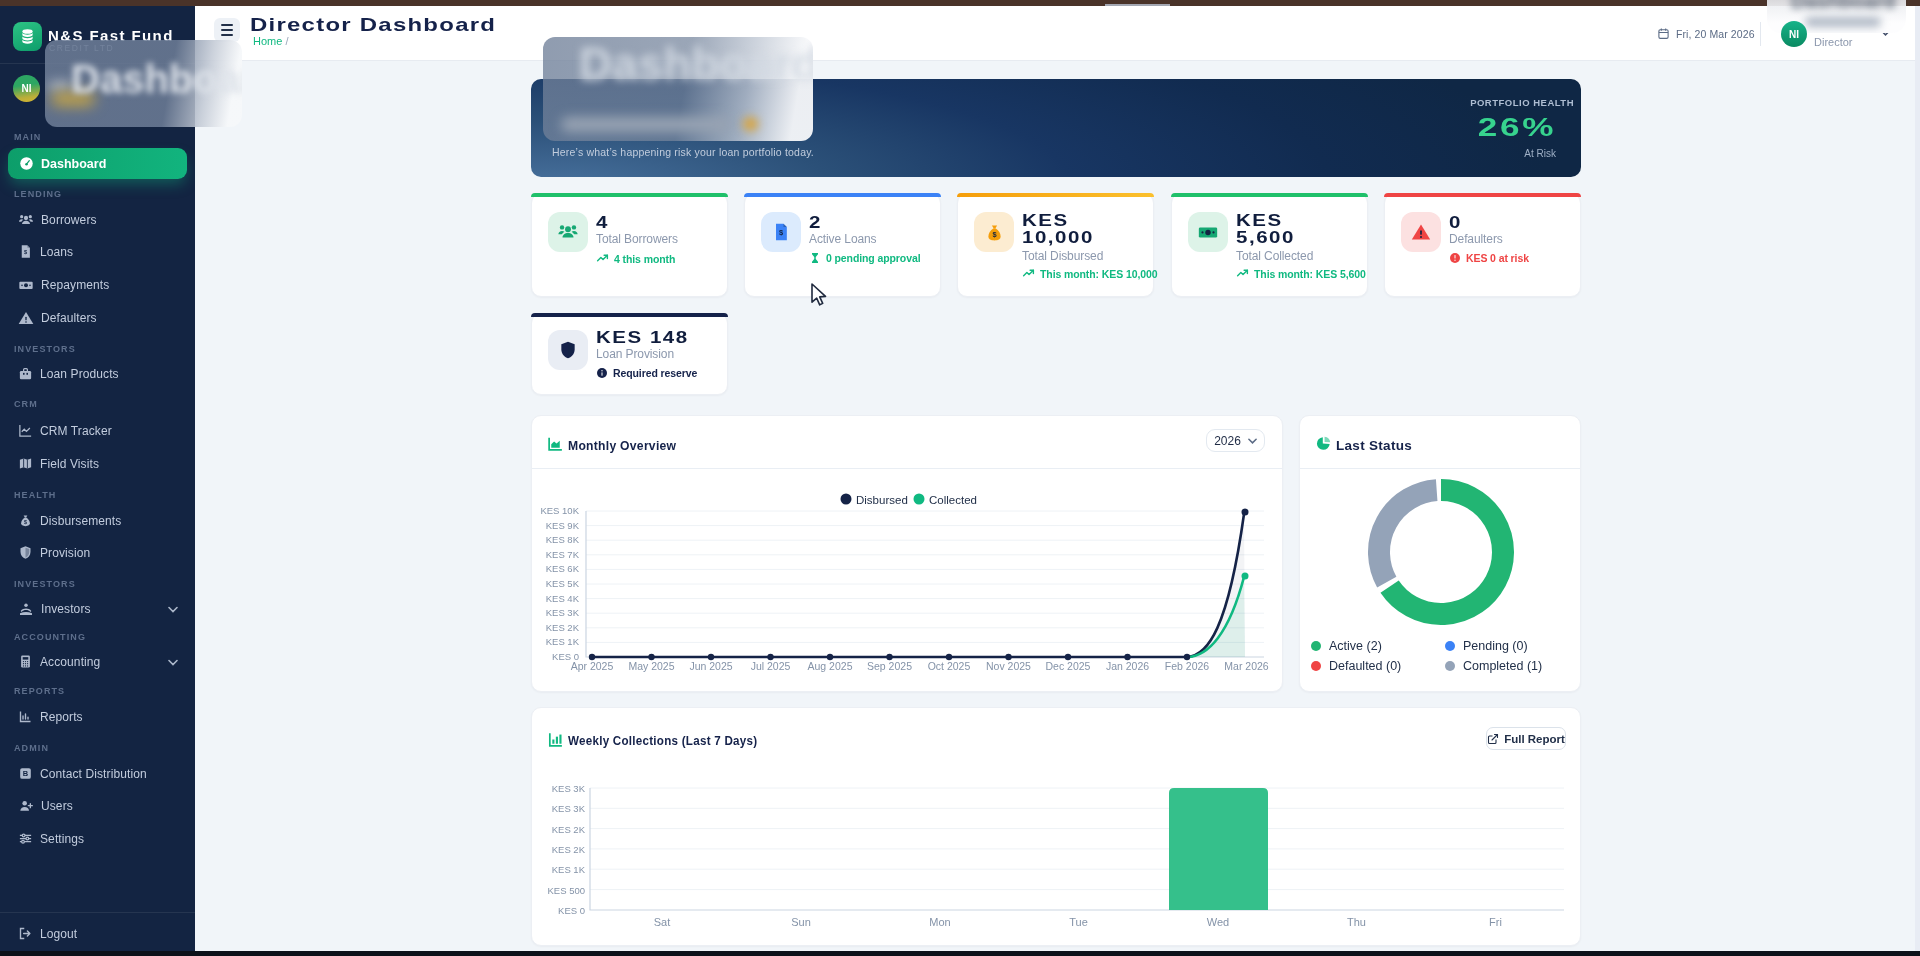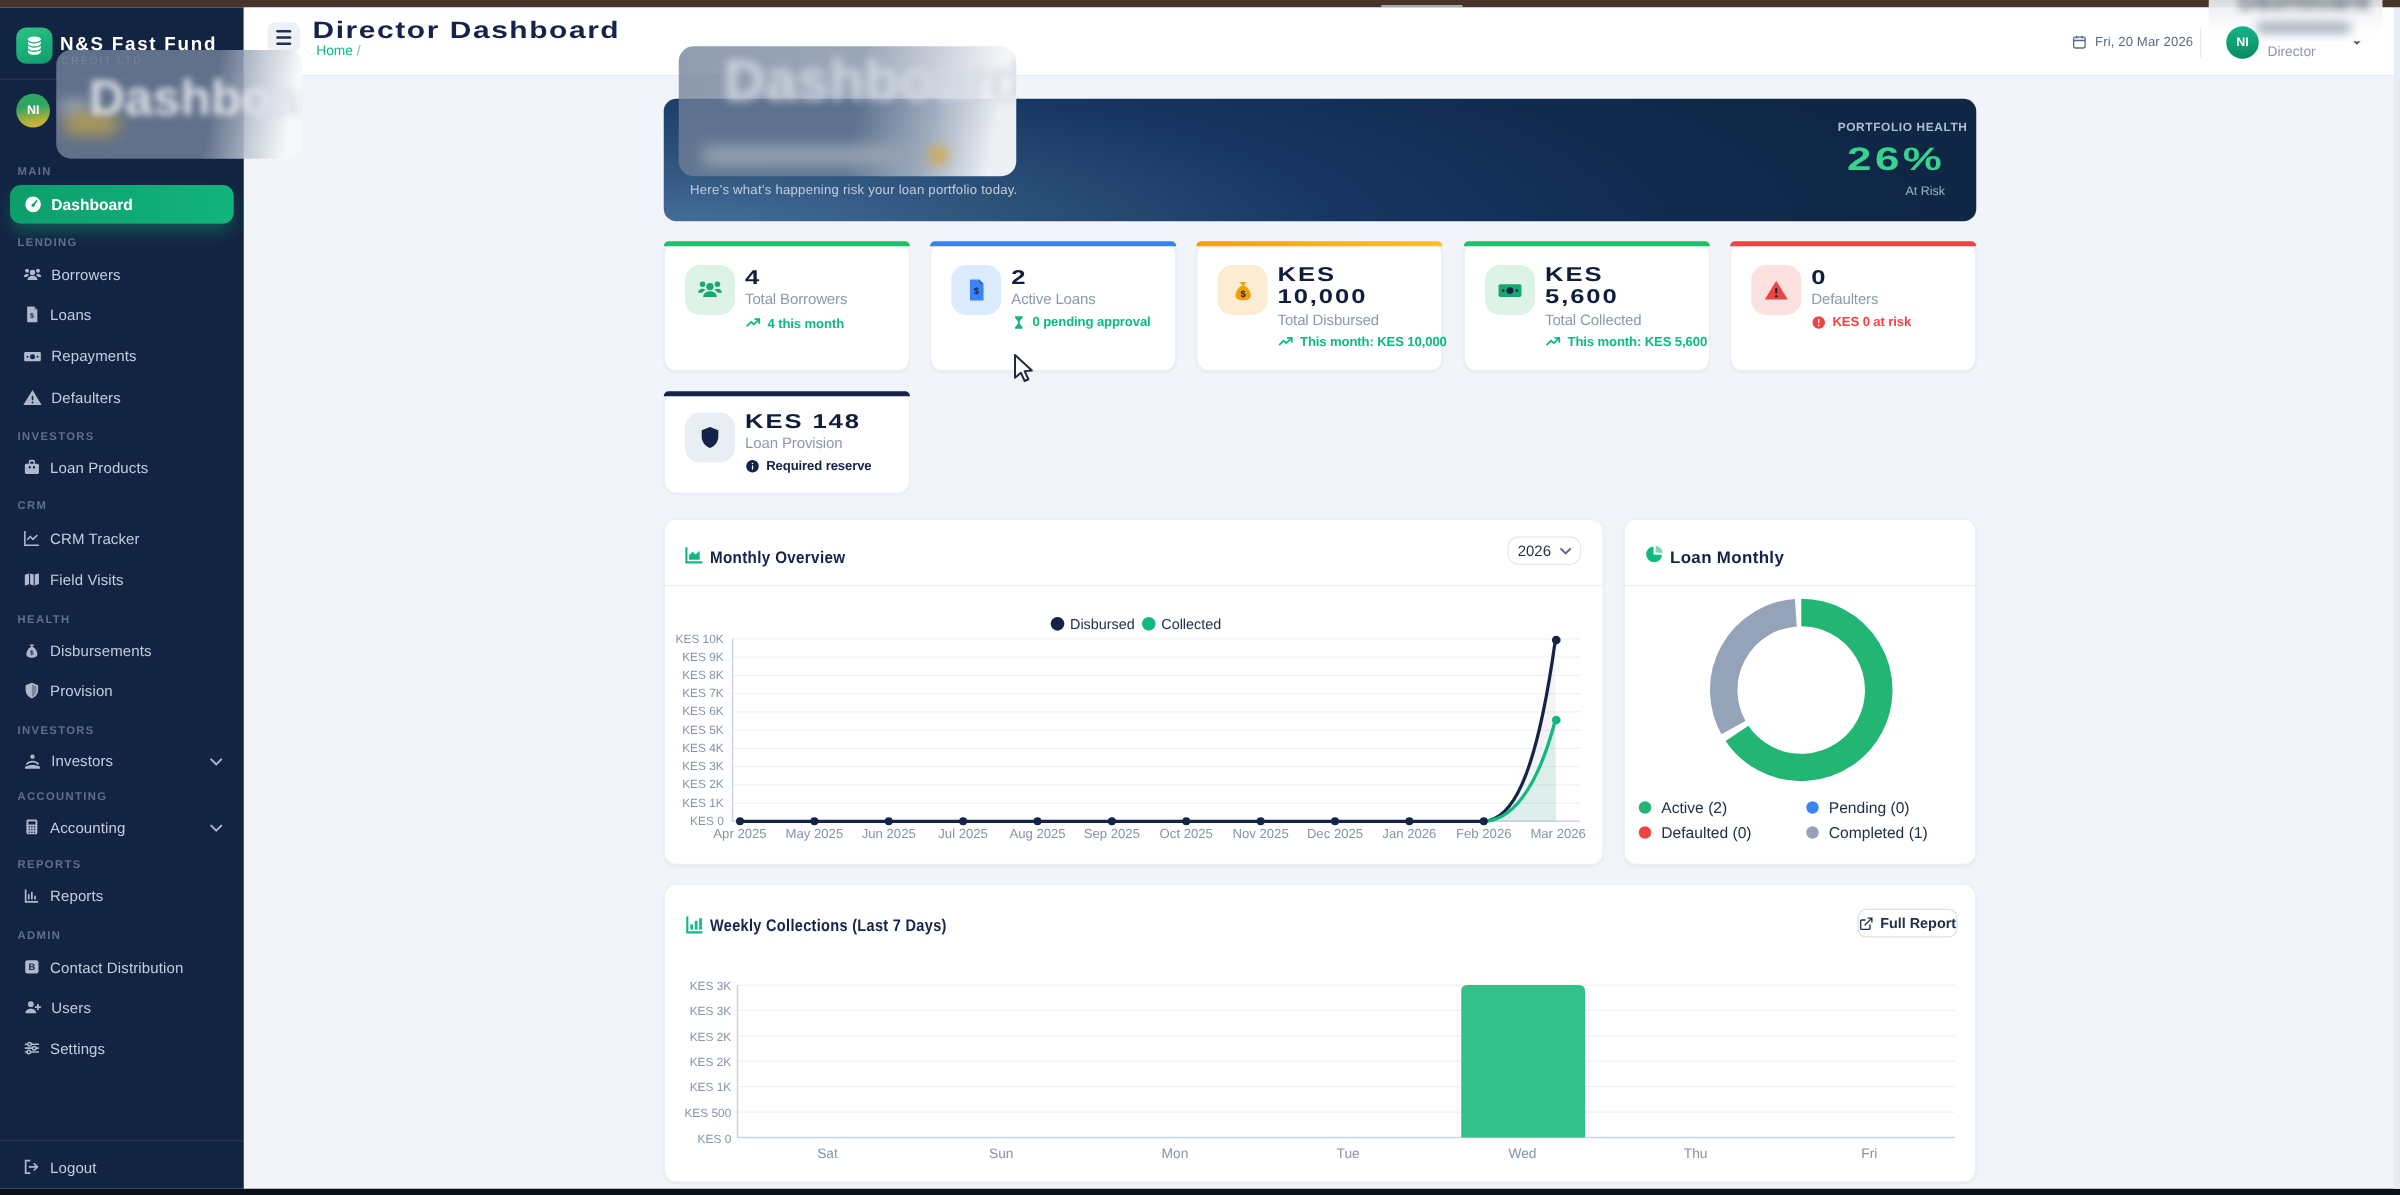--- a/index.html
+++ b/index.html
@@ -461,21 +461,21 @@
       <circle cx="713" cy="44" r="3.5"></circle>
     </g>
     <circle cx="713" cy="108" r="3.5" fill="#10b981"></circle>
   </svg>
 </div>
 
 <div class="card" style="left:1299px;top:415px;width:282px;height:277px">
   <svg class="hicon" width="17" height="17" viewBox="0 0 24 24" color="#10b981">
       <use href="#i-pie"></use>
     </svg>
-  <div class="htitle">Loan Monthly</div>
+  <div class="htitle">Last Status</div>
   <div class="hdiv"></div>
   <svg style="position:absolute;left:0;top:45px" width="282" height="232" viewBox="0 0 282 232">
     <g fill="none" stroke-width="22">
       <path d="M141.00 29.00 A62 62 0 1 1 89.60 125.67" stroke="#22b573"></path>
       <path d="M136.68 29.15 A62 62 0 0 0 86.77 121.06" stroke="#94a3b8"></path>
     </g>
   </svg>
   <div class="lrow" style="left:11px;top:223px"><span class="dot" style="background:#22b573"></span>Active (2)</div>
   <div class="lrow" style="left:145px;top:223px"><span class="dot" style="background:#3b82f6"></span>Pending (0)</div>
   <div class="lrow" style="left:11px;top:243px"><span class="dot" style="background:#ef4444"></span>Defaulted (0)</div>

